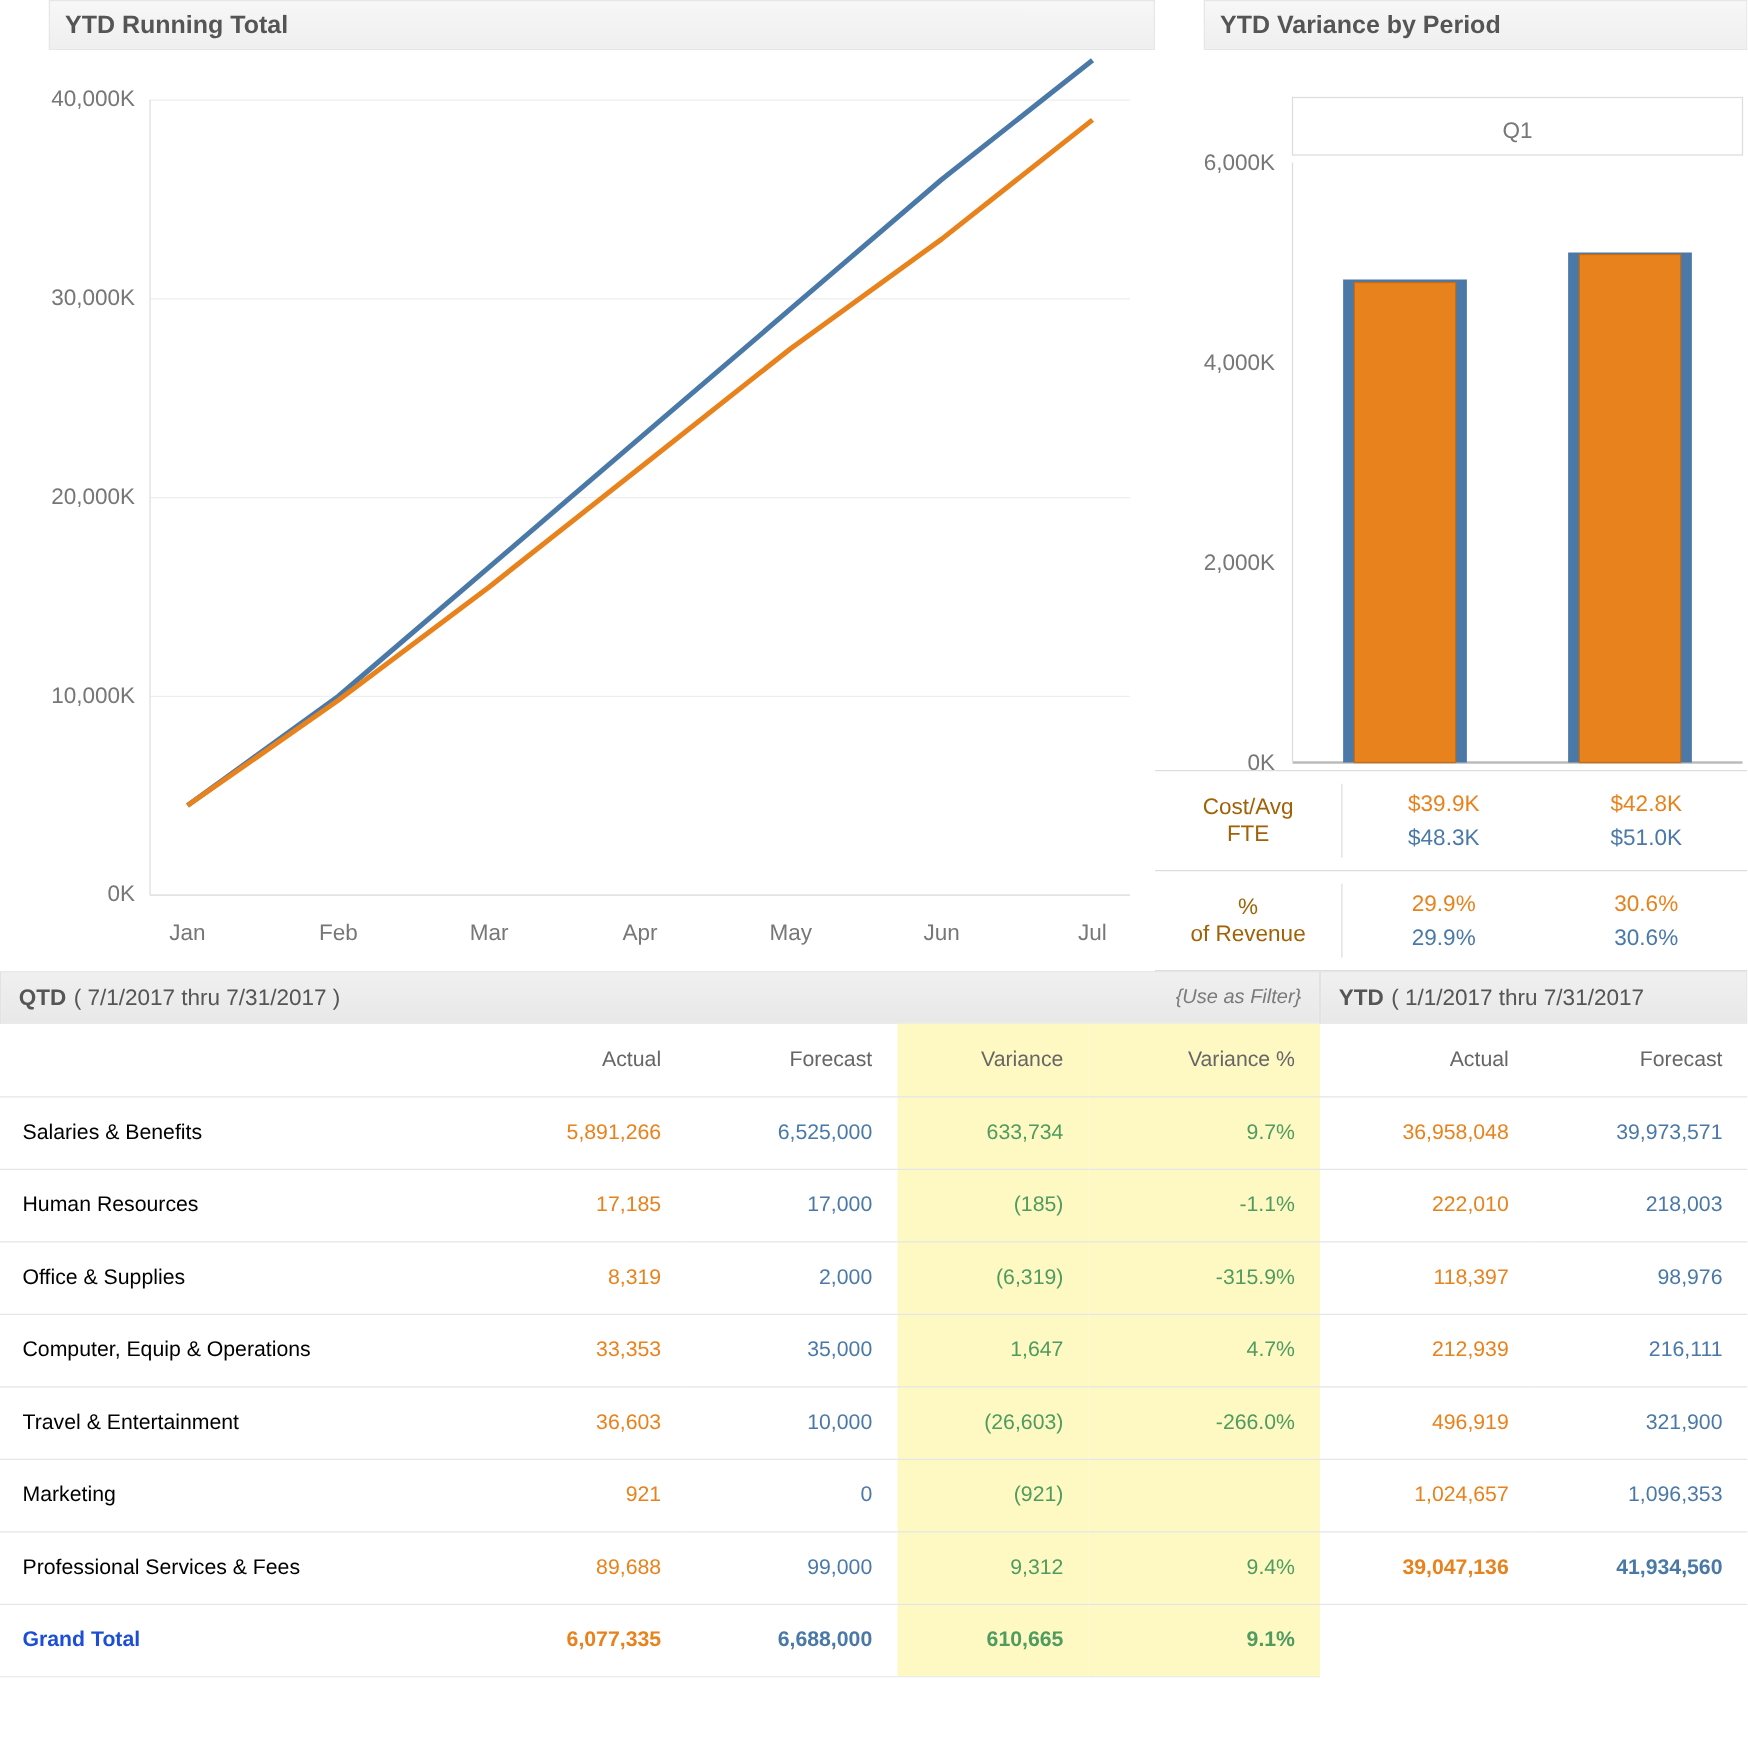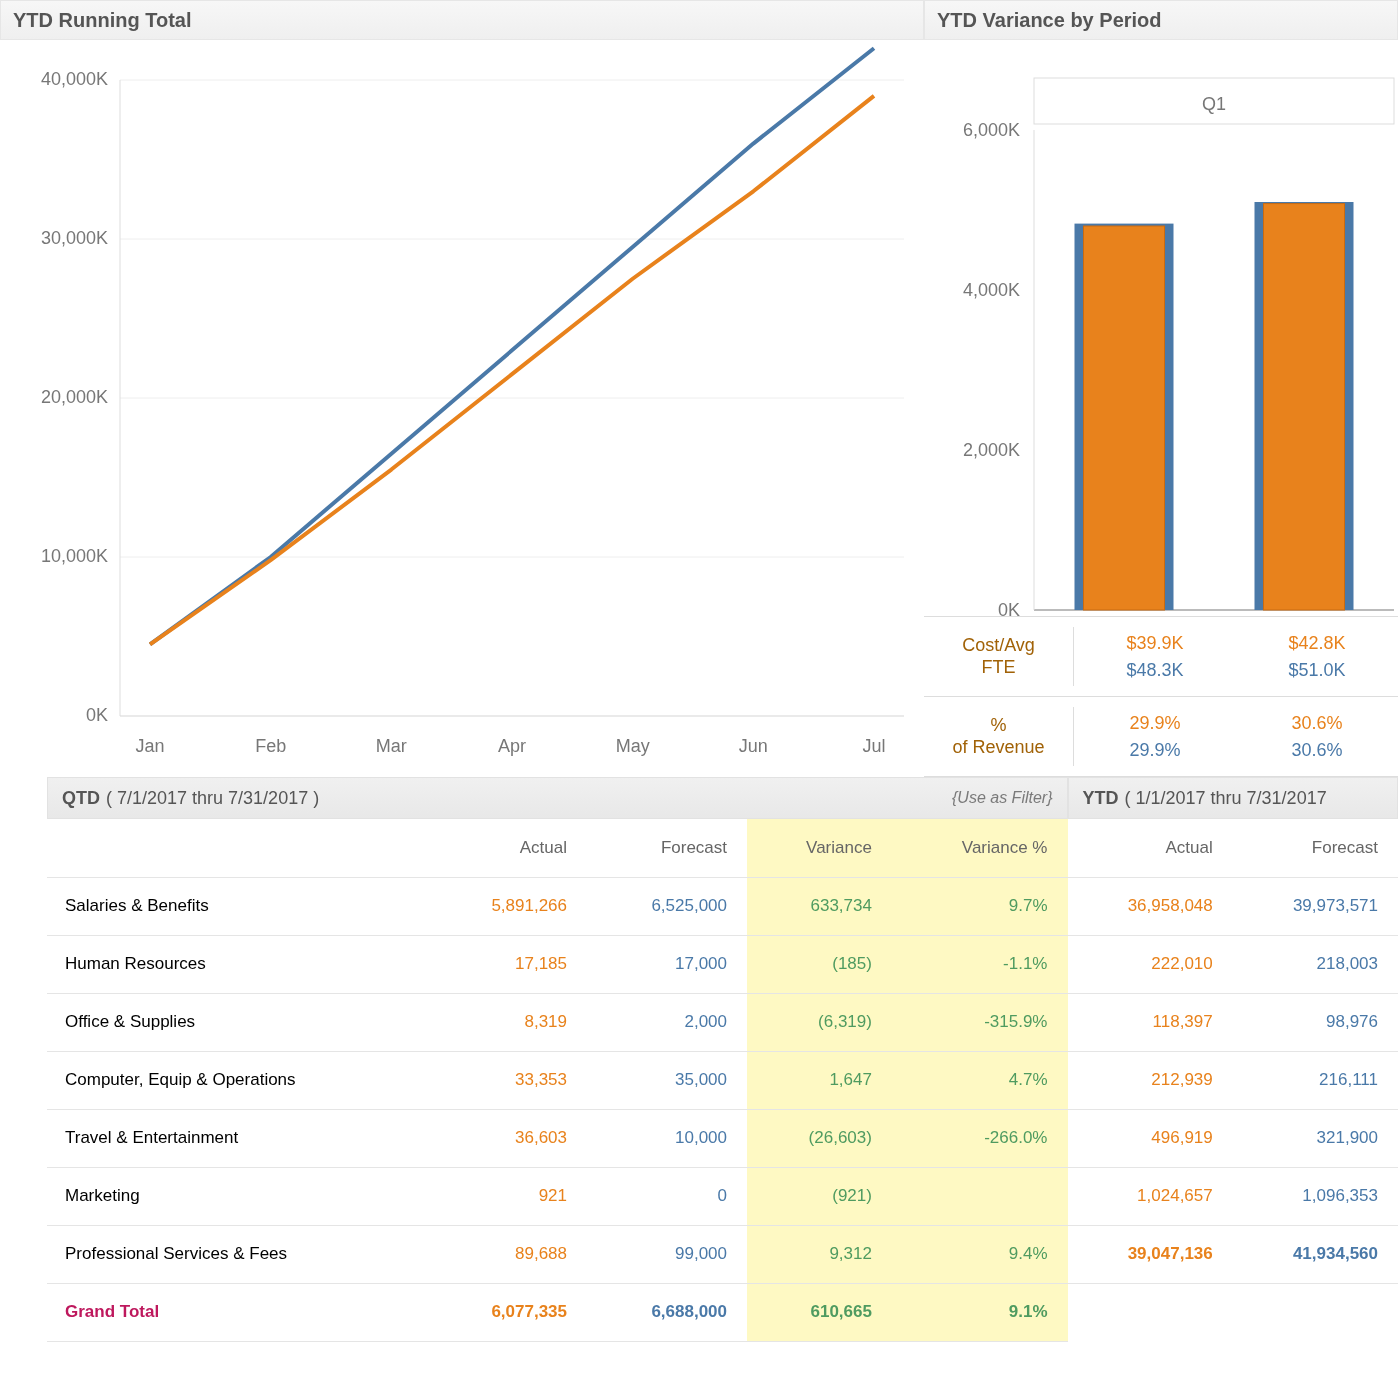--- a/index.html
+++ b/index.html
@@ -17,26 +17,27 @@
   .panel-title-bar {
     background: linear-gradient(#f7f7f7, #efefef);
     border: 1px solid #e6e6e6;
     height: 40px;
     display: flex;
     align-items: center;
     padding: 0 12px;
     font-size: 20px;
     font-weight: 600;
     color: #555;
+    margin-left: 39px;
   }
   .left-panel { width: 924px; }
   .right-panel { width: 474px; margin-left: 0; }
   .chart-svg { display: block; }
   .bottom-row { display: flex; width: 100%; }
-  .qtd-panel { width: 1056px; margin-left: 47px; }
+  .qtd-panel { width: 1056px; }
   .ytd-panel { width: 342px; }
   .subpanel-title {
     background: linear-gradient(#f0f0f0, #e8e8e8);
     border: 1px solid #e2e2e2;
     height: 42px;
     display: flex;
     align-items: center;
     padding: 0 14px;
     font-size: 18px;
     color: #555;
@@ -61,21 +62,21 @@
     padding: 0 20px 0 8px;
   }
   table.data th.rowlabel { text-align: left; padding-left: 18px; }
   table.data td { text-align: right; padding: 0 20px 0 8px; }
   table.data td.rowlabel { text-align: left; padding-left: 18px; color: #000000; }
   .actual { color: #e8821c; }
   .forecast { color: #4a79a8; }
   .variance { color: #4f9b60; }
   .varshade { background: #fef9c3; }
   tr.grand td { font-weight: 700; }
-  tr.grand td.rowlabel { color: #be185d; }
+  tr.grand td.rowlabel { color: #1d4ed8; }
   .metric-section {
     border-top: 1px solid #ddd;
   }
   .metric-row {
     display: flex;
     align-items: center;
     border-bottom: 1px solid #ddd;
     height: 80px;
   }
   .metric-label {

